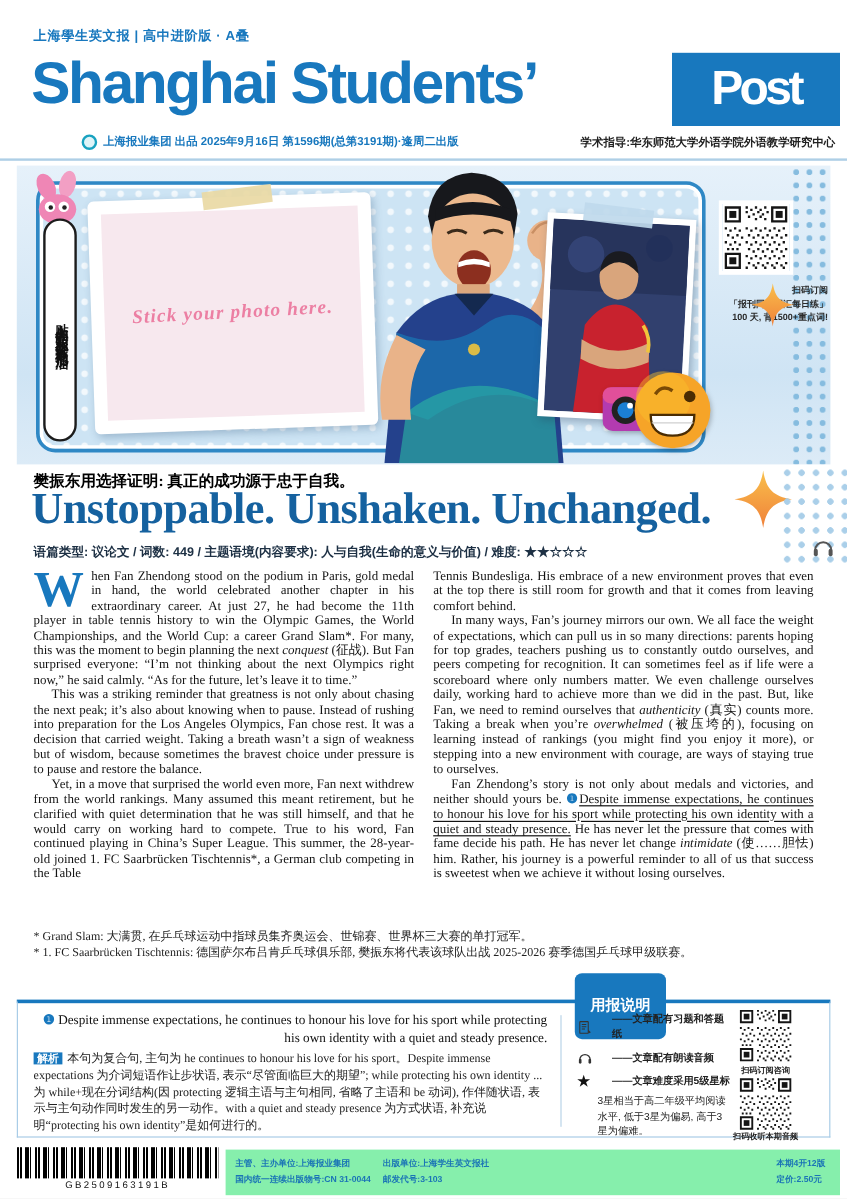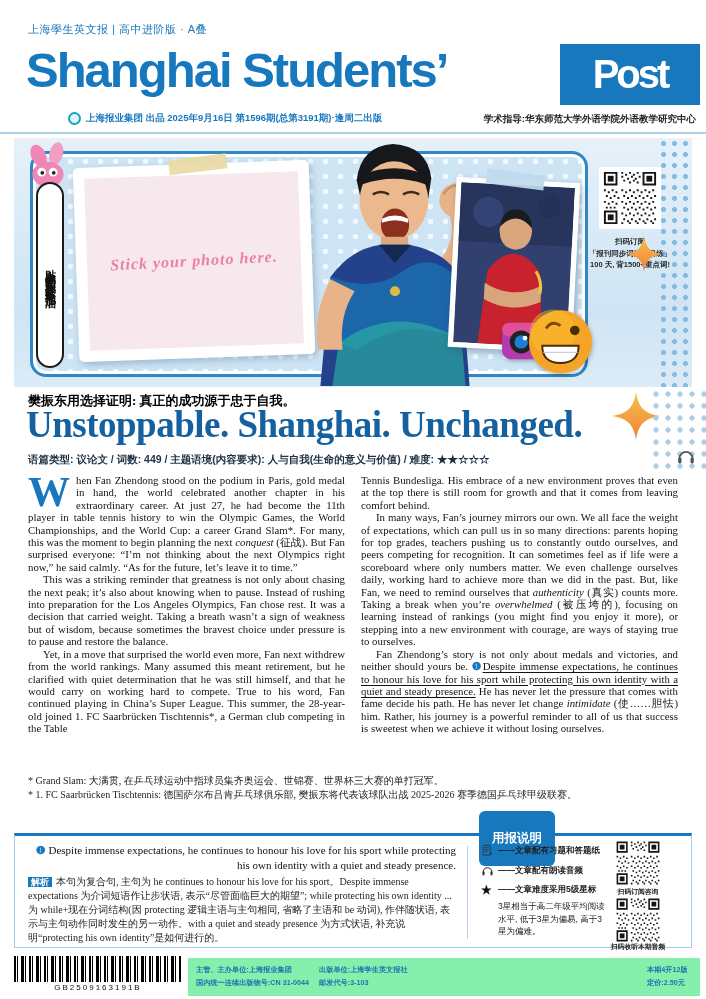--- a/index.html
+++ b/index.html
@@ -1,20 +1,20 @@
 <!DOCTYPE html>
 <html><head>
 <meta charset="utf-8">
 <style>
   html,body{margin:0;padding:0;background:#e9e9e9;}
   .page{position:relative;width:706px;height:999px;background:#ffffff;overflow:hidden;
         font-family:"Liberation Sans",sans-serif;color:#111;}
 
   
-  .edition-line{position:absolute;left:28px;top:22px;font-size:11px;font-weight:normal;color:#1878be;letter-spacing:.5px;}
+  .edition-line{position:absolute;left:28px;top:22px;font-size:11px;font-weight:bold;color:#1878be;letter-spacing:.5px;}
   .masthead-title{position:absolute;left:26px;top:42px;font-size:49px;font-weight:bold;color:#1878be;letter-spacing:-2px;white-space:nowrap;}
   .post-box{position:absolute;left:560px;top:44px;width:140px;height:61px;background:#1878be;color:#fff;
             display:flex;align-items:center;justify-content:center;font-size:40px;font-weight:bold;letter-spacing:-3px;}
   .publisher-row{position:absolute;left:28px;top:112px;font-size:9.5px;font-weight:bold;color:#1878be;display:flex;align-items:center;gap:5px;padding-left:40px;}
   .pub-logo{width:9px;height:9px;border-radius:50%;border:2px solid #18a2c0;background:#dff4f8;display:inline-block;}
   .academic-line{position:absolute;right:10px;top:113px;font-size:9.5px;font-weight:bold;color:#222;}
   .top-rule{position:absolute;left:0;top:132px;width:706px;height:2px;background:#aecfe6;}
 
   
   .hero{position:absolute;left:14px;top:138px;width:678px;height:249px;
@@ -31,21 +31,21 @@
         transform:rotate(-2deg);box-shadow:2px 3px 7px rgba(40,80,120,.3);padding:11px;box-sizing:border-box;}
   .photo-frame-inner{width:100%;height:100%;background:#f7e8ee;display:flex;align-items:center;justify-content:center;}
   .frame-text{font-family:"Liberation Serif",serif;font-style:italic;font-weight:bold;font-size:16px;color:#ec7fa3;letter-spacing:1px;transform:rotate(-1deg);}
   .tape{position:absolute;width:58px;height:15px;background:#e9d9a4;opacity:.92;}
   .tape-frame{left:96px;top:-7px;transform:rotate(-5deg);}
   .player-art{position:absolute;left:266px;top:2px;width:232px;height:246px;}
   .photo2{position:absolute;left:438px;top:42px;width:124px;height:170px;background:#fff;padding:5px;box-sizing:border-box;
         transform:rotate(3deg);box-shadow:2px 3px 7px rgba(40,60,90,.35);}
   .tape-photo2{left:30px;top:-8px;transform:rotate(4deg);background:#bfd9ec;}
   .hero-qr{position:absolute;left:588px;top:32px;width:56px;height:56px;box-shadow:0 0 0 3px #fff;}
-  .hero-qr-caption{position:absolute;left:556px;top:98px;width:120px;text-align:center;font-size:7.5px;line-height:1.55;color:#2a2a2a;font-weight:bold;}
+  .hero-qr-caption{position:absolute;left:556px;top:98px;width:120px;text-align:right;font-size:7.5px;line-height:1.55;color:#2a2a2a;font-weight:bold;}
   .emoji-sticker{position:absolute;left:488px;top:158px;width:92px;height:88px;filter:drop-shadow(1px 2px 2px rgba(0,0,0,.25));}
   .rabbit-sticker{position:absolute;left:10px;top:4px;width:52px;height:48px;}
   .sparkle-a{position:absolute;left:612px;top:98px;width:36px;height:36px;}
   .sparkle-b{position:absolute;left:612px;top:392px;width:48px;height:48px;}
   .halftone-b{position:absolute;left:650px;top:388px;width:56px;height:84px;
         background-image:radial-gradient(circle,#aacfe9 2.4px,transparent 2.9px);background-size:12px 12px;}
 
   
   .kicker{position:absolute;left:28px;top:392px;font-size:13px;font-weight:bold;color:#000;font-family:"Liberation Serif",serif;}
   .headline{position:absolute;left:26px;top:403px;font-size:37px;font-weight:bold;color:#15619f;
@@ -72,21 +72,21 @@
         font-size:14px;display:flex;align-items:center;padding:0 16px 0 12px;border-radius:0 10px 0 0;letter-spacing:.3px;}
   .usage-tab{position:absolute;left:464px;top:-25px;height:23px;background:#1878be;color:#fff;font-weight:bold;
         font-size:12.5px;display:flex;align-items:center;padding:16px 13px;border-radius:6px;}
   .v-div{position:absolute;left:452px;top:10px;bottom:8px;width:1px;background:#b9d4e8;}
   .ss-content{position:absolute;left:13px;top:7px;width:428px;font-family:"Liberation Serif",serif;}
   .ss-sentence{font-size:11px;line-height:14.5px;color:#111;text-align:right;}
   .ss-marker{color:#1878be;font-weight:bold;}
   .ss-analysis{margin-top:3px;font-size:10px;line-height:14px;color:#222;}
   .jiexi{background:#1878be;color:#fff;font-size:9px;font-weight:bold;padding:0 3px;margin-right:4px;font-family:"Liberation Sans",sans-serif;}
   .usage-content{position:absolute;left:466px;top:8px;width:128px;}
-  .usage-row{display:flex;align-items:center;gap:4px;font-size:8.5px;color:#222;margin-bottom:7px;font-weight:bold;}
+  .usage-row{display:flex;align-items:center;gap:16px;font-size:8.5px;color:#222;margin-bottom:7px;font-weight:bold;}
   .u-icon{width:13px;height:13px;color:#333;flex:0 0 13px;}
   .u-star{font-size:12px;color:#111;line-height:12px;flex:0 0 13px;}
   .usage-sub{font-size:8.5px;line-height:12.5px;color:#222;margin:-3px 0 0 17px;}
   .uqr{position:absolute;width:46px;height:46px;}
   .uqr1{left:600px;top:4px;}
   .uqr2{left:600px;top:61px;}
   .uqr-cap{position:absolute;width:86px;text-align:center;font-size:6.8px;font-weight:bold;color:#222;}
   .uqr1-cap{left:580px;top:51px;}
   .uqr2-cap{left:580px;top:106px;}
 
@@ -236,21 +236,21 @@
         <use href="#sparkle-sym"></use>
       </svg>
   </div>
 
   <svg class="sparkle-b" viewBox="0 0 40 40">
       <use href="#sparkle-sym"></use>
     </svg>
   <div class="halftone-b"></div>
 
   <div class="kicker">樊振东用选择证明: 真正的成功源于忠于自我。</div>
-  <div class="headline">Unstoppable. Shanghai. Unchanged.</div>
+  <div class="headline">Unstoppable. Unshaken. Unchanged.</div>
   <div class="meta-line">语篇类型: 议论文 / 词数: 449 / 主题语境(内容要求): 人与自我(生命的意义与价值) / 难度: ★★☆☆☆</div>
   <svg class="audio-icon" viewBox="0 0 24 24">
       <use href="#hp-sym"></use>
     </svg>
 
   <div class="article-cols">
     <div class="col">
       <p><span class="dropcap">W</span><span><span>hen Fan Zhendong stood on the podium in Paris, gold medal in hand, the world celebrated another chapter in his extraordinary career. At just 27, he had become the 11th player in table tennis history to win the Olympic Games, the World Championships, and the World Cup: a career Grand Slam*. For many, this was the moment to begin planning the next </span><span class="seg-i">conquest</span><span> (征战). But Fan surprised everyone: “I’m not thinking about the next Olympics right now,” he said calmly. “As for the future, let’s leave it to time.”</span></span></p>
       <p class="indent"><span>This was a striking reminder that greatness is not only about chasing the next peak; it’s also about knowing when to pause. Instead of rushing into preparation for the Los Angeles Olympics, Fan chose rest. It was a decision that carried weight. Taking a breath wasn’t a sign of weakness but of wisdom, because sometimes the bravest choice under pressure is to pause and restore the balance.</span></p>
       <p class="indent"><span>Yet, in a move that surprised the world even more, Fan next withdrew from the world rankings. Many assumed this meant retirement, but he clarified with quiet determination that he was still himself, and that he would carry on working hard to compete. True to his word, Fan continued playing in China’s Super League. This summer, the 28-year-old joined 1. FC Saarbrücken Tischtennis*, a German club competing in the Table</span></p>

